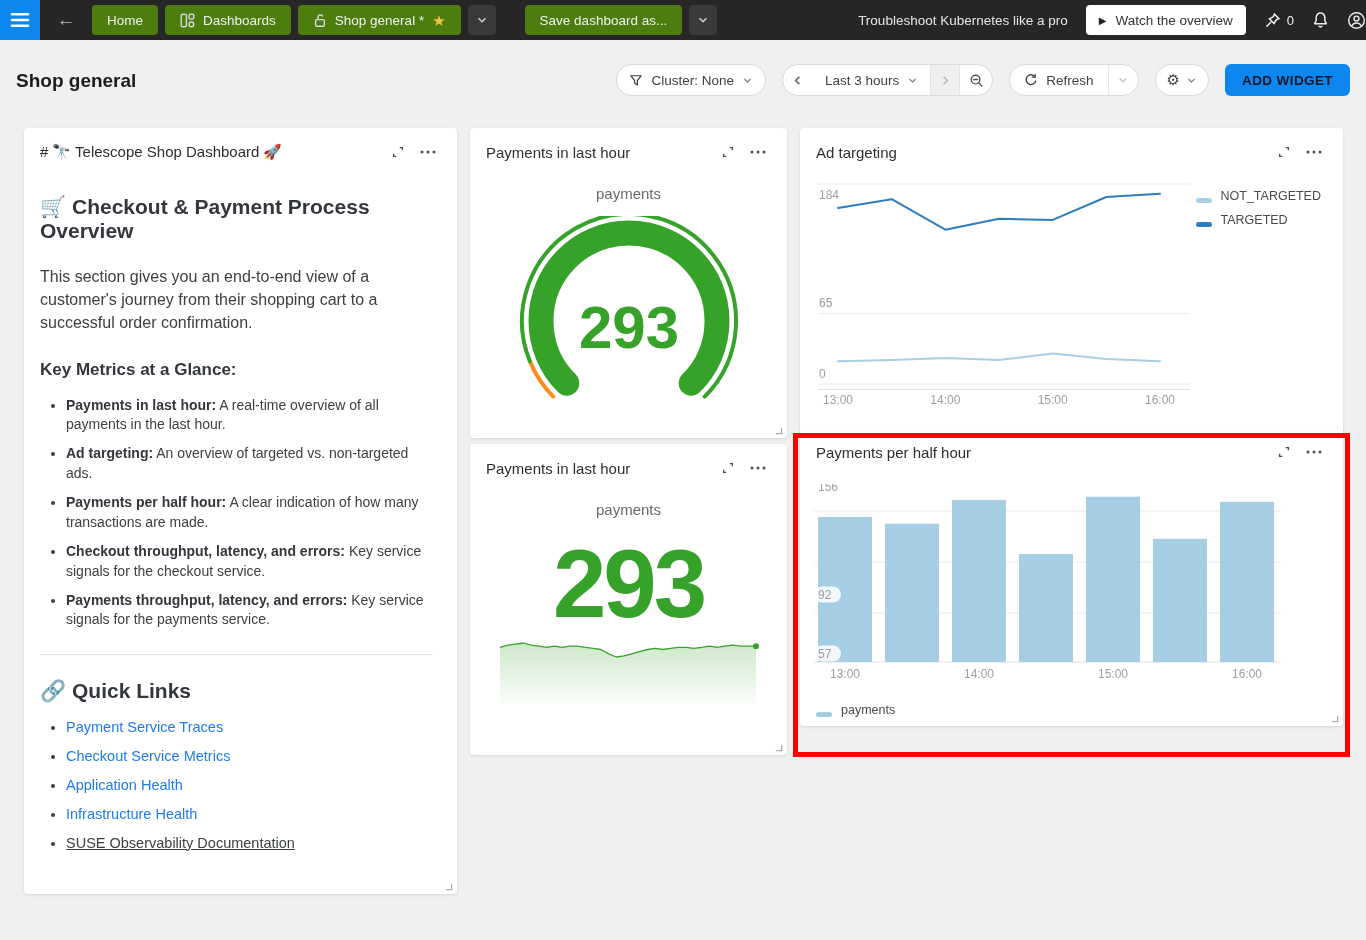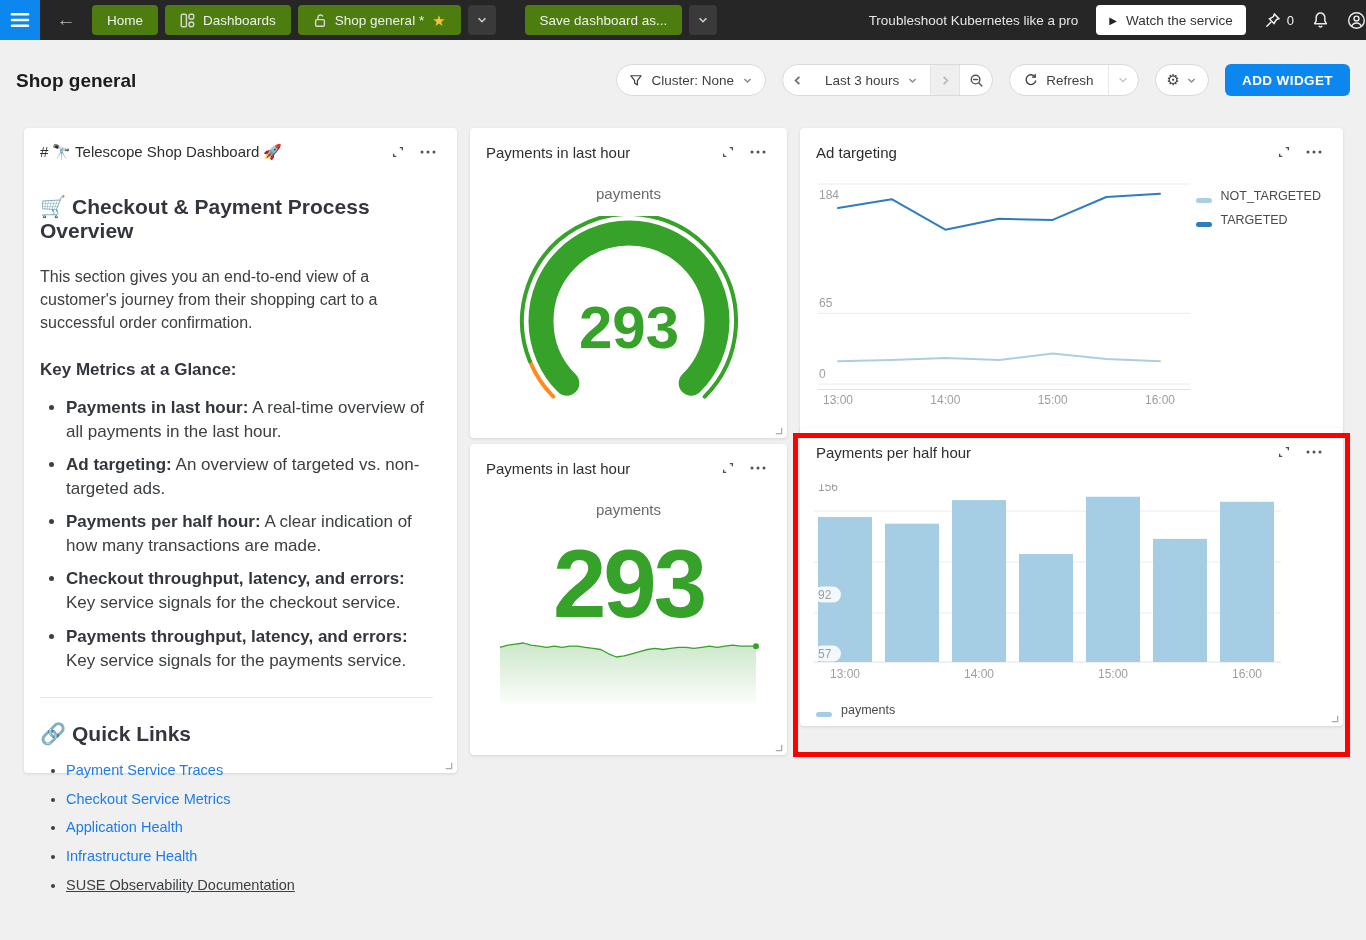--- a/index.html
+++ b/index.html
@@ -36,35 +36,35 @@
   .group{padding:0;overflow:hidden;}
   .seg{height:100%;display:flex;align-items:center;justify-content:center;cursor:pointer;}
   .seg.chev{width:30px;color:#6d6d6d;}
   .seg.label-seg{padding:0 12px;gap:8px;}
   .seg.disabled{background:#efefef;color:#b9b9b9;cursor:default;border-left:1px solid #e3e3e3;border-right:1px solid #e3e3e3;}
   .seg.zoomout{width:32px;color:#555;}
   .seg.refresh{padding:0 14px;gap:8px;}
   .seg.dd{width:30px;color:#c7c7c7;border-left:1px solid #e7e7e7;}
   .gear-btn{padding:0 11px;gap:6px;color:#444;}
   .gear-glyph{font-size:15px;}
-  .add-widget{background:var(--accent-blue);color:#ffffff;border:none;height:32px;border-radius:6px;padding:0 17px;font-size:13.5px;font-weight:700;letter-spacing:.4px;cursor:pointer;font-family:inherit;}
+  .add-widget{background:var(--accent-blue);color:#0f172a;border:none;height:32px;border-radius:6px;padding:0 17px;font-size:13.5px;font-weight:700;letter-spacing:.4px;cursor:pointer;font-family:inherit;}
 
   
   .widget{position:absolute;background:#fff;border-radius:4px;box-shadow:0 1px 3px rgba(30,35,40,.13);}
   .w-head{display:flex;align-items:center;padding:13px 14px 0 16px;}
   .w-title{flex:1;font-size:15px;font-weight:500;color:#2e2e2e;}
   .icon-btn{width:30px;height:22px;display:flex;align-items:center;justify-content:center;color:#4f4f4f;cursor:pointer;}
   .resize-handle{position:absolute;right:4px;bottom:3px;color:#ababab;cursor:nwse-resize;line-height:0;}
 
   
   .md-body{padding:8px 24px 0 16px;color:#3c4043;}
   .md-h1{font-size:21px;font-weight:700;color:#33373d;margin:24px 0 0 0;}
   .md-p{font-size:16px;line-height:1.45;margin:22px 0 0 0;}
   .md-h2{font-size:17px;font-weight:700;color:#33373d;margin:25px 0 0 0;}
-  .md-list{margin:16px 0 0 0;padding-left:26px;font-size:17px;line-height:1.42;}
+  .md-list{margin:16px 0 0 0;padding-left:26px;font-size:14px;line-height:1.42;}
   .md-list li{margin-bottom:9px;}
   .md-list b{color:#33373d;}
   .md-hr{border:none;border-top:1px solid #e5e5e5;margin:24px 0 0 0;}
   .links-list{margin:14px 0 0 0;padding-left:26px;font-size:14.5px;line-height:1.4;}
   .links-list li{margin-bottom:8.5px;}
   .links-list a{color:var(--link-blue);text-decoration:none;cursor:pointer;}
   .links-list a.plain{color:#3c4043;text-decoration:underline;margin-top:48px;}
 
   
   .metric-label{text-align:center;font-size:15px;color:#6a6a6a;margin-top:22px;}
@@ -139,21 +139,21 @@
   <div class="nav-chev-btn">
     <svg width="12" height="12" viewBox="0 0 14 14" fill="none" stroke="currentColor" stroke-width="1.8">
         <path d="M3 5 L7 9 L11 5"></path>
       </svg>
   </div>
 
   <div class="nav-right">
     <span class="promo-text">Troubleshoot Kubernetes like a pro</span>
     <div class="watch-btn">
       <span class="play">▶</span>
-      <span>Watch the service</span>
+      <span>Watch the overview</span>
     </div>
     <div class="pin-group">
       <svg width="17" height="17" viewBox="0 0 18 18" fill="none" stroke="#f0f0f0" stroke-width="1.6" stroke-linecap="round">
           <path d="M11 2.2 L15.8 7 L13.2 8 L10.6 12.2 L5.8 7.4 L10 4.8 Z"></path>
           <line x1="7.2" y1="10.8" x2="3" y2="15"></line>
         </svg>
       <span>0</span>
     </div>
     <span class="nav-icon">
       <svg width="17" height="18" viewBox="0 0 18 19" fill="none" stroke="#eaeaea" stroke-width="1.6" stroke-linejoin="round">
@@ -230,21 +230,21 @@
     <div class="btn-white gear-btn">
       <span class="gear-glyph">⚙</span>
       <svg width="11" height="11" viewBox="0 0 14 14" fill="none" stroke="#8a8a8a" stroke-width="1.8">
           <path d="M3 5 L7 9 L11 5"></path>
         </svg>
     </div>
 
     <button class="add-widget">ADD WIDGET</button>
   </div>
 
-  <div class="widget" style="left:24px;top:88px;width:433px;height:645px;">
+  <div class="widget" style="left:24px;top:88px;width:433px;height:766px;">
     <div class="w-head">
       <div class="w-title" style="font-weight:400;"># 🔭 Telescope Shop Dashboard 🚀</div>
       <div class="icon-btn">
         <svg width="14" height="14" viewBox="0 0 16 16" fill="none" stroke="currentColor" stroke-width="1.5">
             <path d="M10 3 H13 V6"></path>
             <path d="M6 13 H3 V10"></path>
           </svg>
       </div>
       <div class="icon-btn">
         <svg width="16" height="4" viewBox="0 0 16 4">

